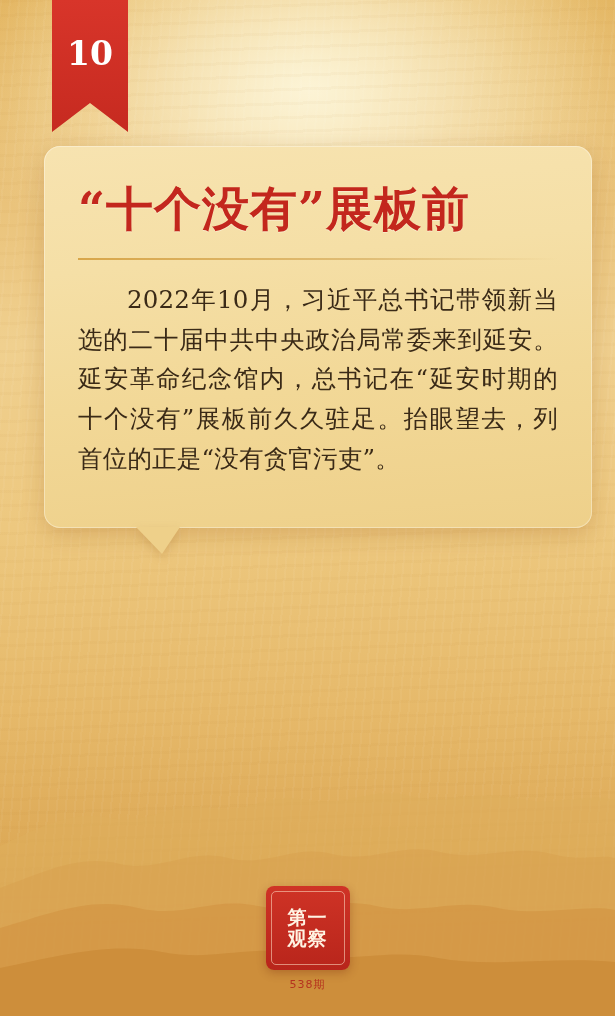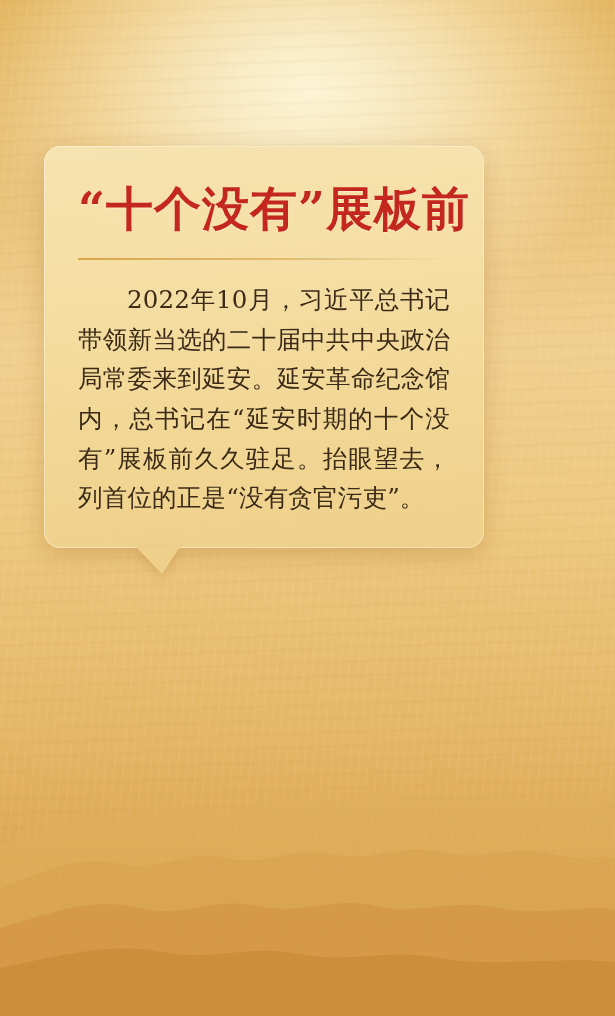--- a/index.html
+++ b/index.html
@@ -78,25 +78,25 @@
     font-weight: bold;
     font-family: "DejaVu Serif", "Liberation Serif", serif;
     letter-spacing: 0px;
   }
 
   
   .card {
     position: absolute;
     left: 44px;
     top: 146px;
-    width: 440px;
+    width: 548px;
     border-radius: 16px;
     background: linear-gradient(175deg, #f7e3b0 0%, #f5dfa6 30%, #f2d897 62%, #eed08a 100%);
     box-shadow: 0 6px 22px rgba(140,75,15,0.22), inset 0 0 0 1px rgba(255,255,255,0.35);
-    padding: 32px 34px 30px 34px;
+    padding: 32px 34px 50px 34px;
     box-sizing: border-box;
   }
   
   .card-tail {
     position: absolute;
     left: 92px;
     bottom: -26px;
     width: 0;
     height: 0;
     border-left: 26px solid transparent;
@@ -193,24 +193,34 @@
   <div class="mountains">
     <svg viewBox="0 0 615 420" preserveAspectRatio="none" aria-hidden="true">
       <path d="M0,250 C40,232 70,214 110,222 C150,230 170,205 205,212 C245,220 268,196 305,204 C345,212 372,190 410,200 C452,211 478,192 515,202 C552,212 585,196 615,204 L615,420 L0,420 Z" fill="#dfae5d" opacity="0.55"></path>
       <path d="M0,292 C45,276 78,258 120,268 C160,277 188,252 228,262 C268,272 292,248 332,258 C372,268 400,246 440,256 C482,266 512,248 552,258 C582,266 600,258 615,262 L615,420 L0,420 Z" fill="#d9a150" opacity="0.6"></path>
       <path d="M0,332 C50,318 90,300 138,312 C184,323 212,300 258,310 C304,320 330,300 376,310 C422,320 452,302 498,312 C540,321 586,308 615,314 L615,420 L0,420 Z" fill="#d29442" opacity="0.65"></path>
       <path d="M0,372 C60,360 108,346 162,356 C214,366 248,348 300,358 C352,368 386,352 438,362 C490,372 556,360 615,366 L615,420 L0,420 Z" fill="#c98936" opacity="0.7"></path>
       <path d="M0,250 C40,232 70,214 110,222 L110,250 Z" fill="none"></path>
     </svg>
   </div>
 
+  <div class="ribbon">
+    <span class="ribbon-num">10</span>
+  </div>
 
   <div class="card">
     <h1 class="headline">“十个没有”展板前</h1>
     <div class="rule"></div>
     <div class="body-text">
       <p>2022年10月，习近平总书记带领新当选的二十届中共中央政治局常委来到延安。延安革命纪念馆内，总书记在“延安时期的十个没有”展板前久久驻足。抬眼望去，列首位的正是“没有贪官污吏”。</p>
     </div>
     <div class="card-tail"></div>
   </div>
 
+  <div class="seal-wrap">
+    <div class="seal">
+      <div class="seal-inner"></div>
+      <div class="seal-text">第一观察</div>
+    </div>
+    <div class="issue">538期</div>
+  </div>
 
 </div>
 
 </body></html>

